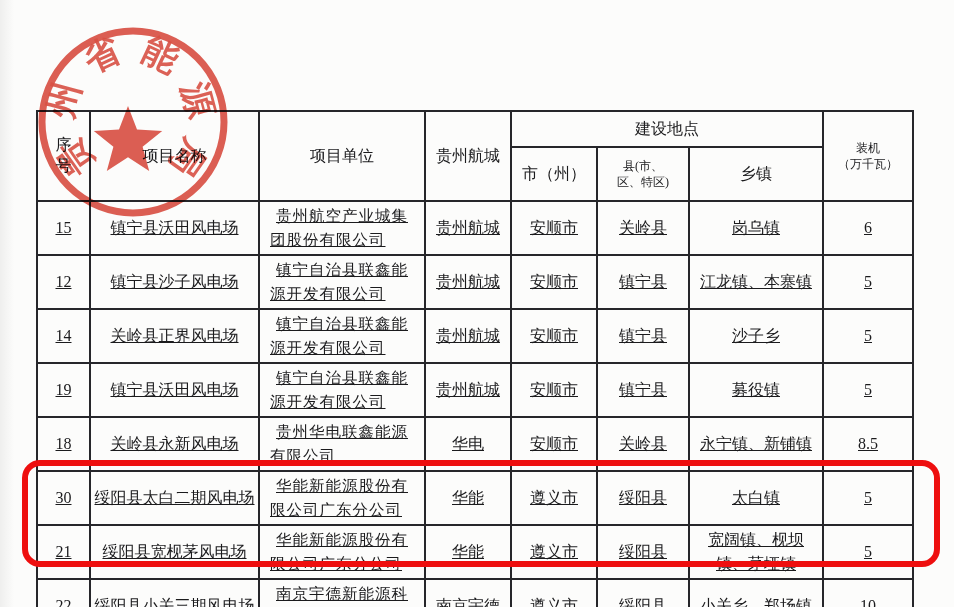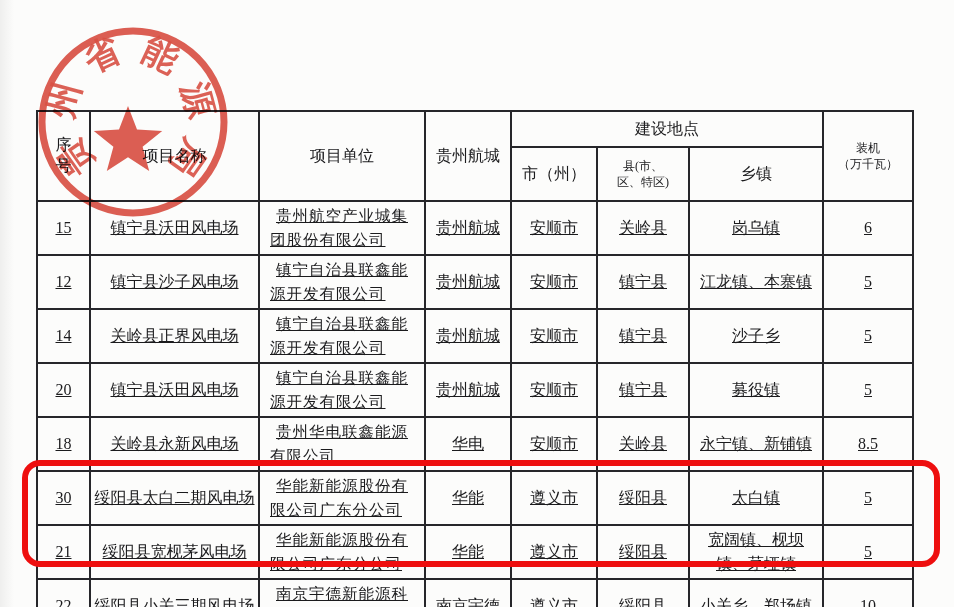--- a/index.html
+++ b/index.html
@@ -120,21 +120,21 @@
           <td class="c-seq">14</td>
           <td class="c-name">关岭县正界风电场</td>
           <td class="c-unit">镇宁自治县联鑫能源开发有限公司</td>
           <td class="c-group">贵州航城</td>
           <td class="c-city">安顺市</td>
           <td class="c-county">镇宁县</td>
           <td class="c-town">沙子乡</td>
           <td class="c-capacity">5</td>
         </tr>
         <tr>
-          <td class="c-seq">20</td>
+          <td class="c-seq">19</td>
           <td class="c-name">镇宁县沃田风电场</td>
           <td class="c-unit">镇宁自治县联鑫能源开发有限公司</td>
           <td class="c-group">贵州航城</td>
           <td class="c-city">安顺市</td>
           <td class="c-county">镇宁县</td>
           <td class="c-town">募役镇</td>
           <td class="c-capacity">5</td>
         </tr>
         <tr>
           <td class="c-seq">18</td>

